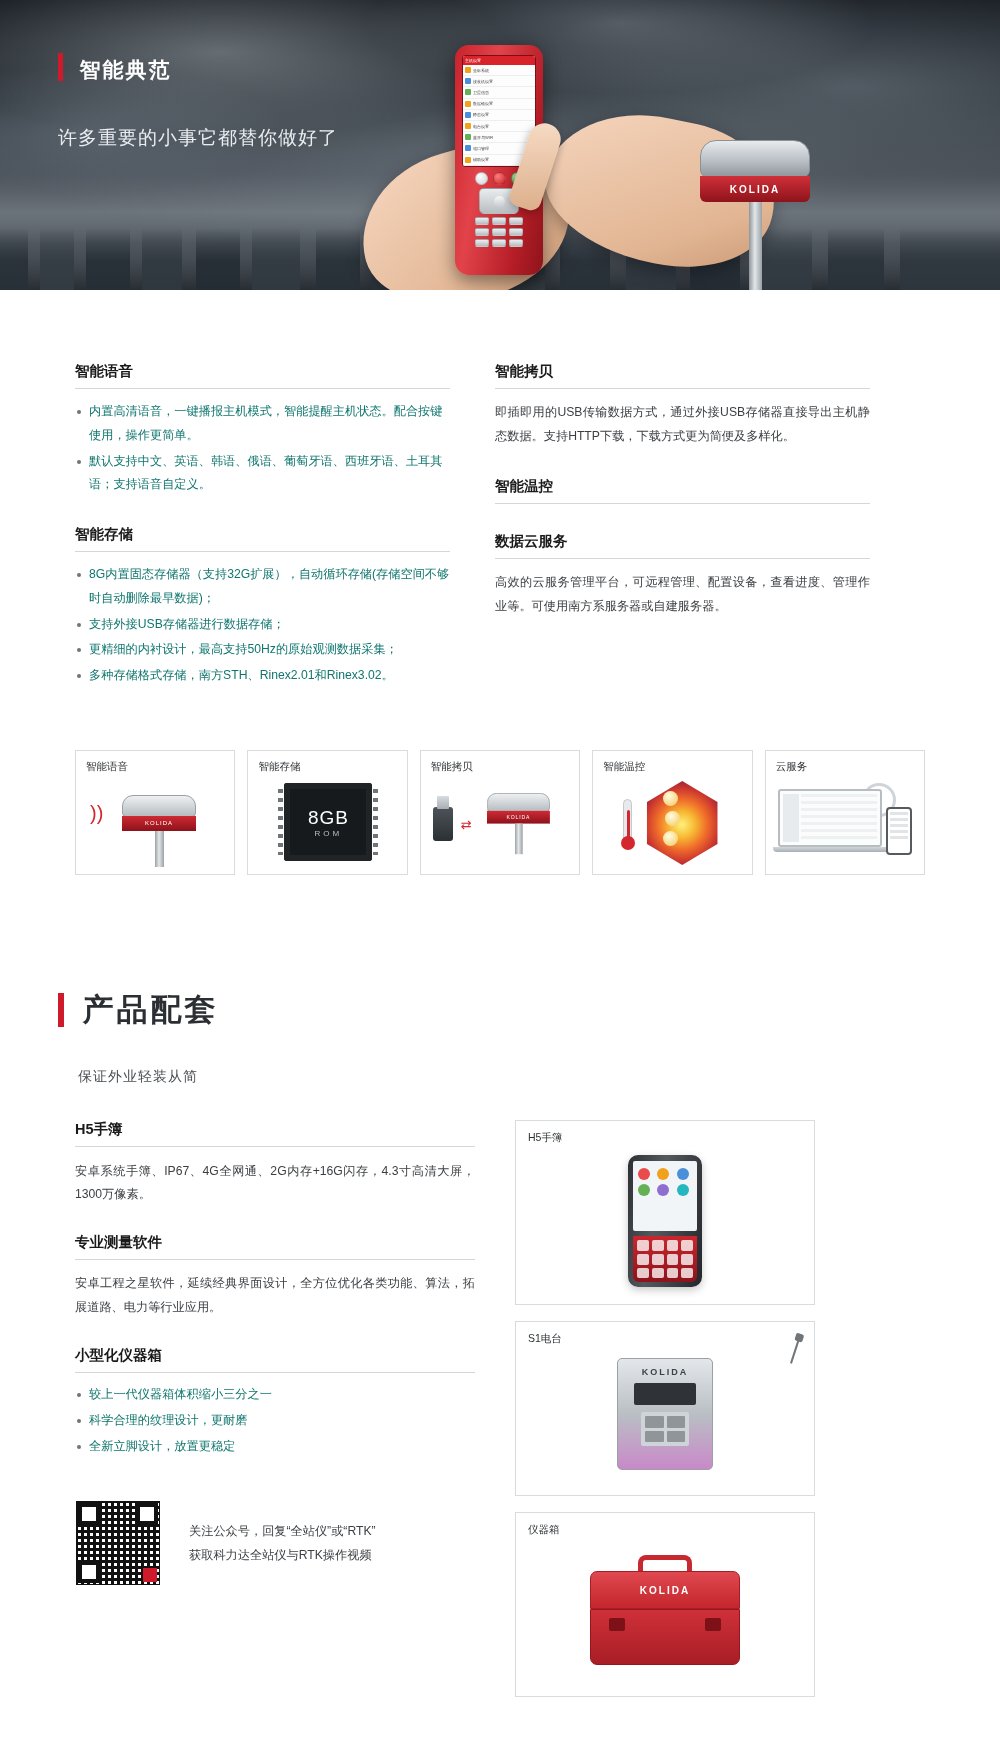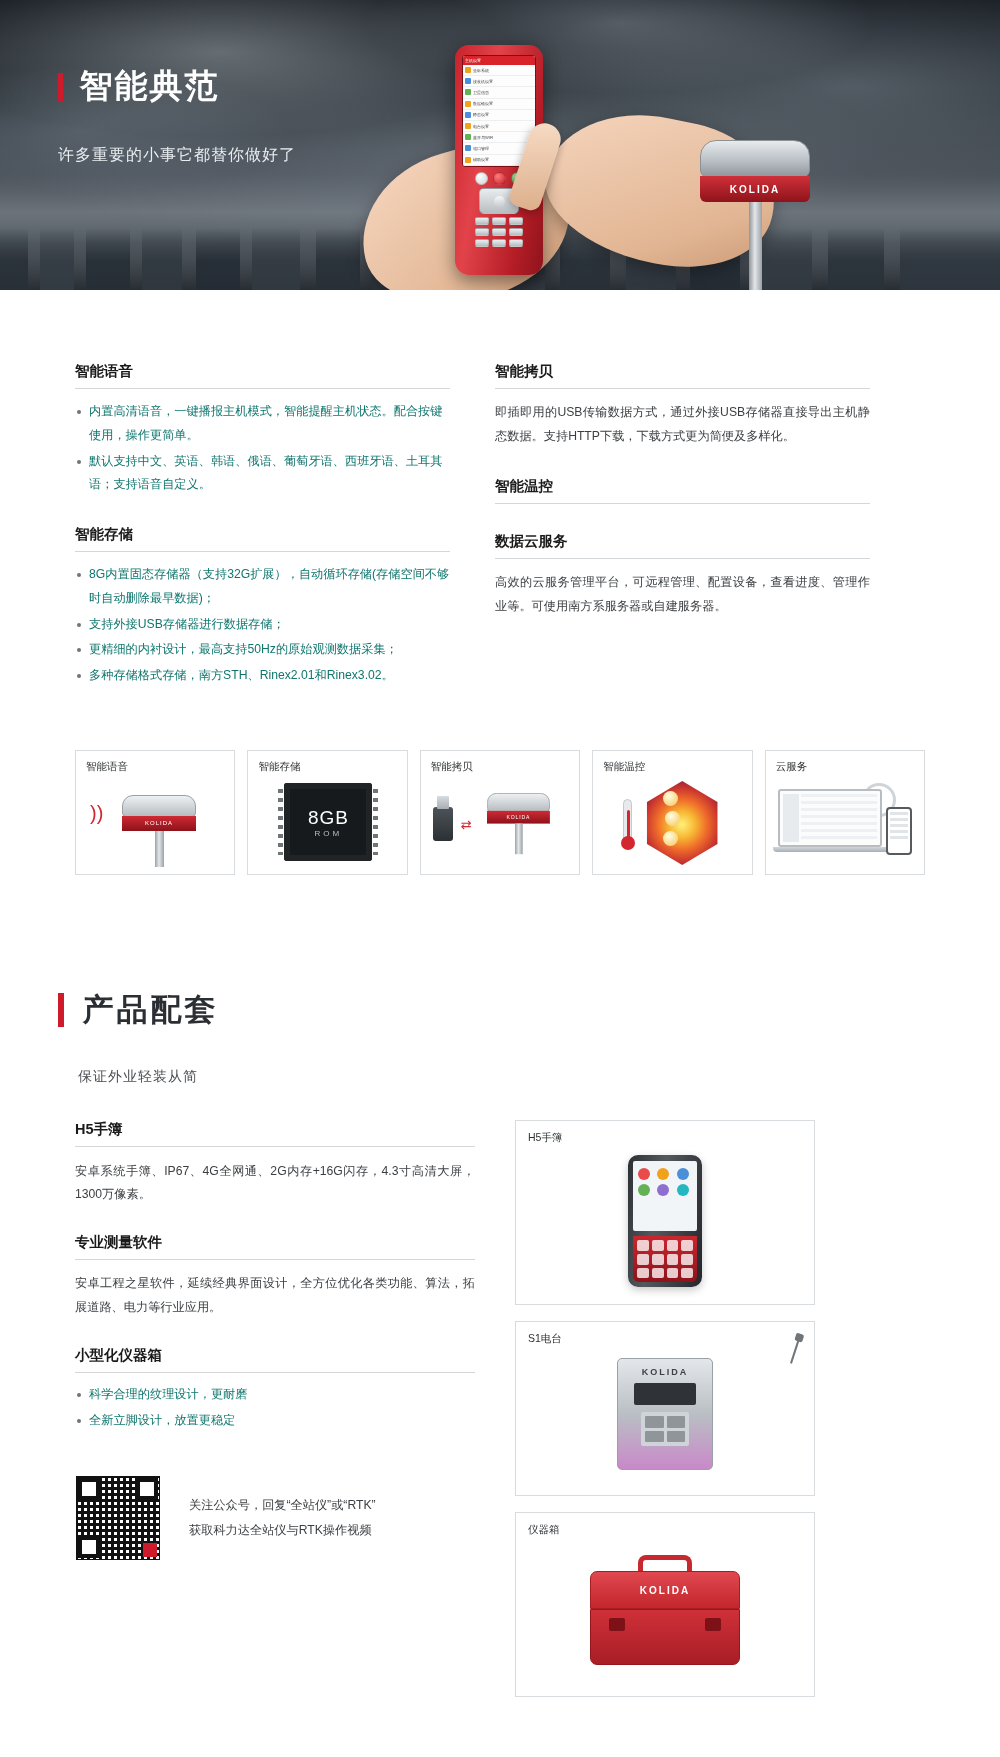--- a/index.html
+++ b/index.html
@@ -60,25 +60,25 @@
         rgba(46,54,62,0.9) 900px 1000px);
     -webkit-mask-image: linear-gradient(180deg, rgba(0,0,0,0) 0%, #000 55%, #000 100%);
             mask-image: linear-gradient(180deg, rgba(0,0,0,0) 0%, #000 55%, #000 100%);
   }
   .hero-text { position: absolute; left: 58px; top: 42px; z-index: 5; }
   .hero-bar {
     display: inline-block; width: 5px; height: 28px; background: #cf1a2b;
     vertical-align: -4px; margin-right: 12px;
   }
   .hero-title {
-    display: inline-block; color: #ffffff; font-size: 33px; font-weight: bold;
+    display: inline-block; color: #ffffff; font-size: 21px; font-weight: bold;
     letter-spacing: 2px;
   }
   .hero-sub {
-    margin-top: 14px; color: #e9edf0; font-size: 16px; letter-spacing: 1px; text-align: center;
+    margin-top: 27px; color: #e9edf0; font-size: 19px; letter-spacing: 1px; text-align: center;
   }
 
   
   .ctrl-wrap { position: absolute; left: 455px; top: 45px; z-index: 4; }
   .ctrl-body {
     width: 88px; height: 230px; border-radius: 14px;
     background: linear-gradient(100deg, #c8232c 0%, #e2434a 35%, #b51d26 75%, #8e141c 100%);
     box-shadow: 0 6px 18px rgba(0,0,0,0.45);
     position: relative; padding: 10px 7px;
   }
@@ -635,20 +635,21 @@
 
 
     <div class="p-block">
       <div class="p-h">专业测量软件</div>
       <p class="p-p">安卓工程之星软件，延续经典界面设计，全方位优化各类功能、算法，拓展道路、电力等行业应用。</p>
     </div>
 
     <div class="p-block">
       <div class="p-h">小型化仪器箱</div>
       <ul class="feat-list">
+        <li>较上一代仪器箱体积缩小三分之一</li>
         <li>科学合理的纹理设计，更耐磨</li>
         <li>全新立脚设计，放置更稳定</li>
       </ul>
     </div>
 
     <div class="qr-row">
       <div class="qr">
         <i></i>
         <i></i>
         <i></i>

